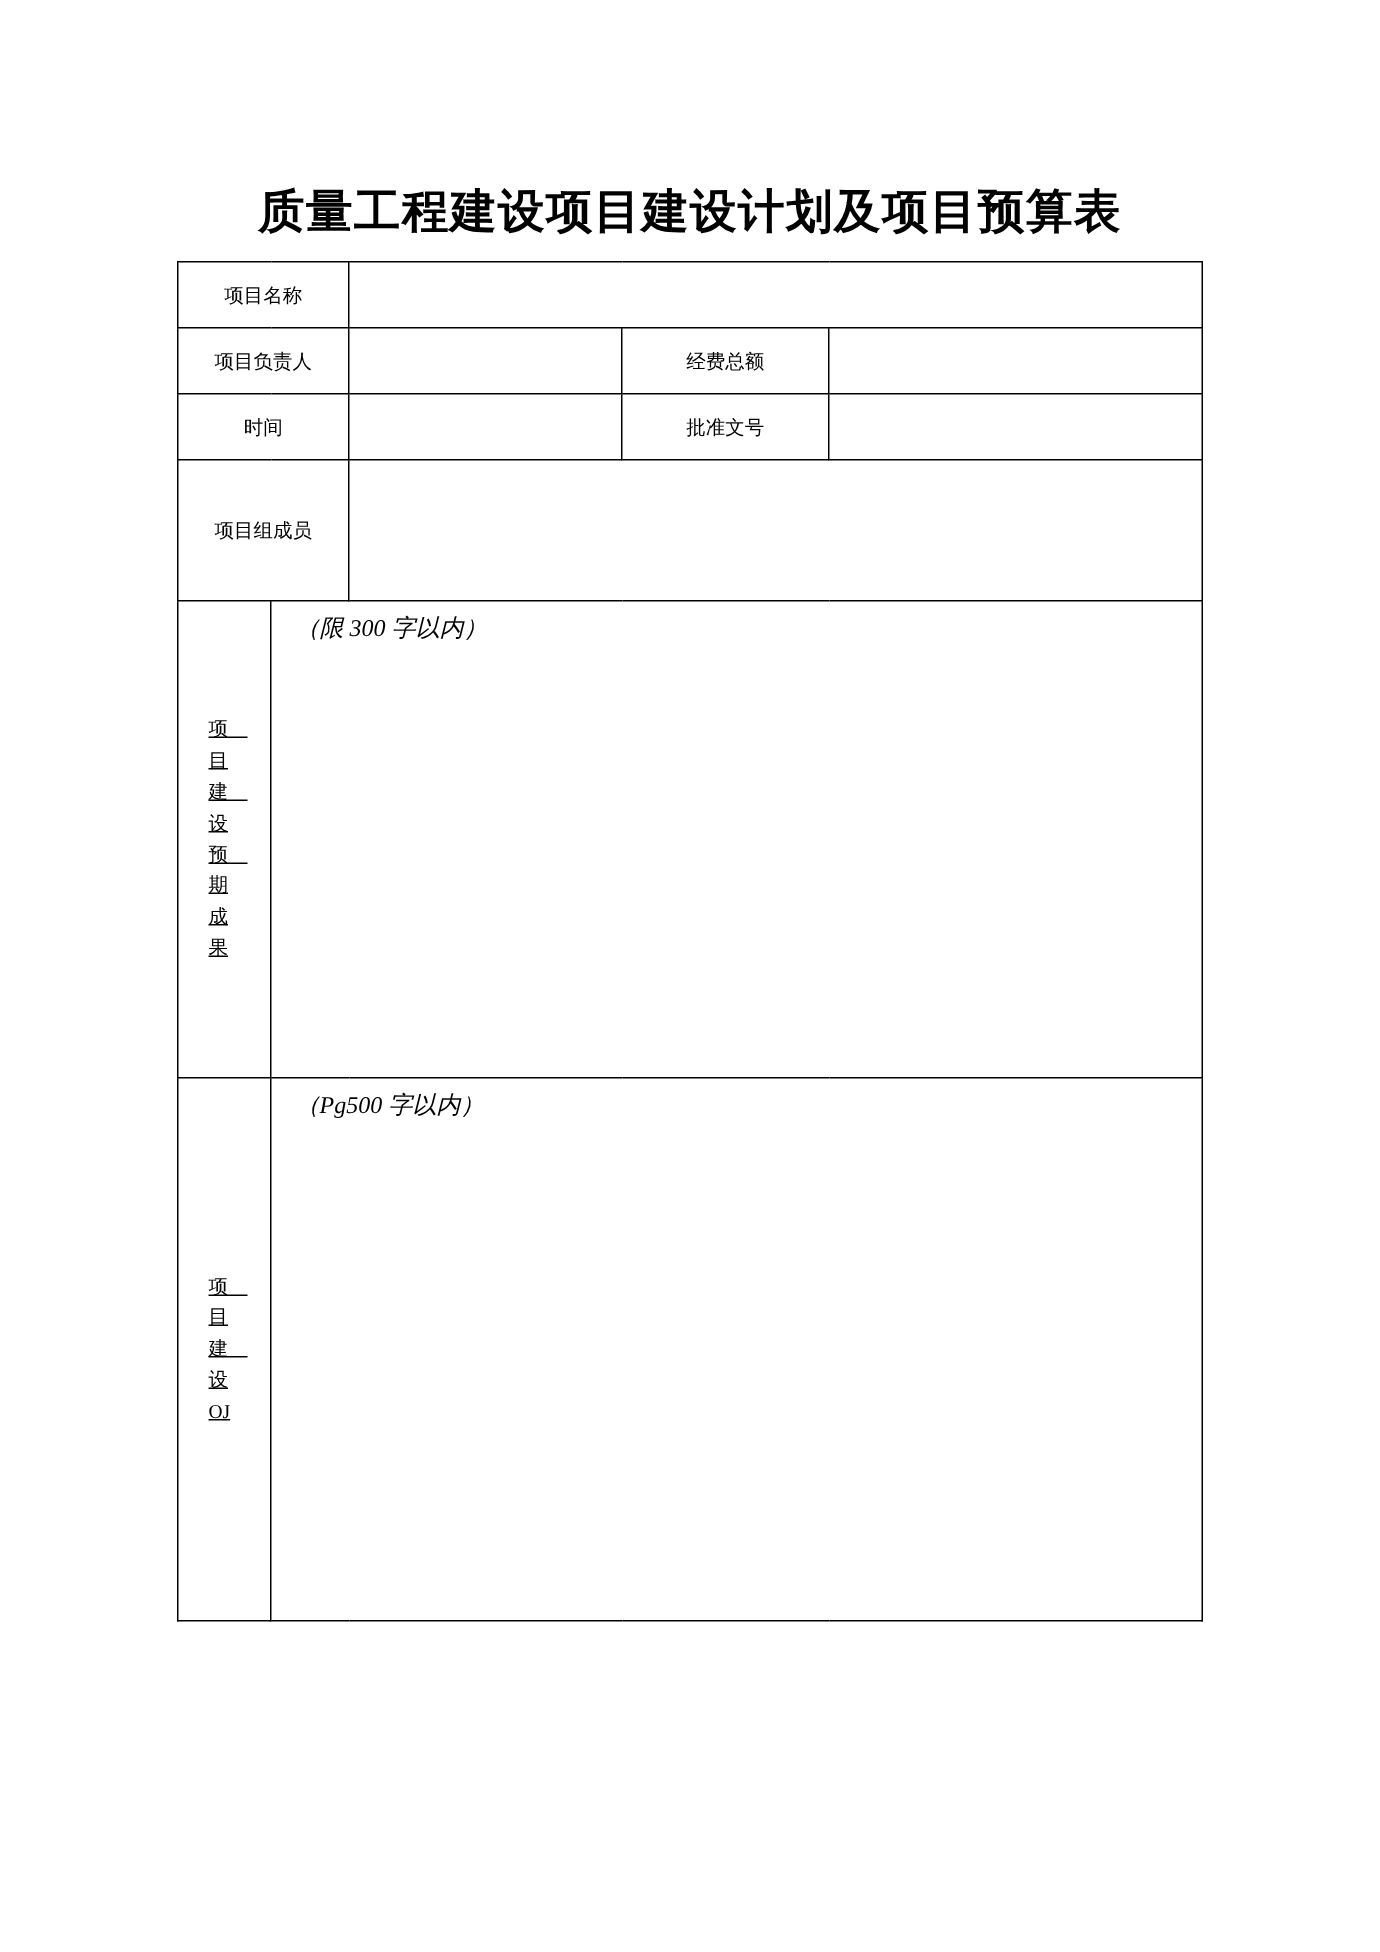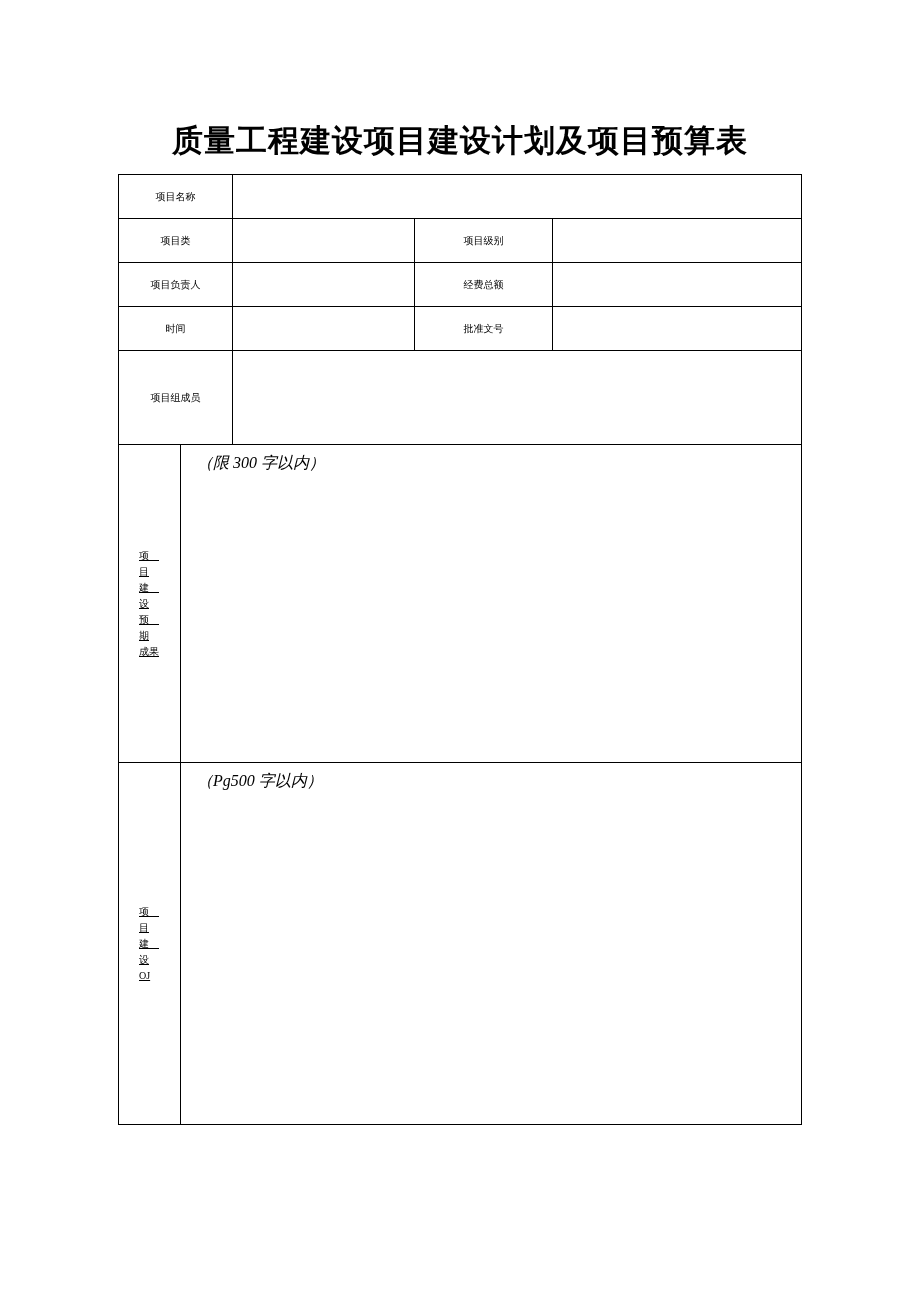--- a/index.html
+++ b/index.html
@@ -21,21 +21,21 @@
       margin-bottom: 12px;
       letter-spacing: 1px;
     }
     table {
       border-collapse: collapse;
       width: 100%;
       table-layout: fixed;
     }
     td {
       border: 1px solid #000;
-      font-size: 10px;
+      font-size: 13px;
       vertical-align: middle;
       padding: 0;
     }
     .label {
       text-align: center;
       height: 44px;
     }
     .label-tall {
       text-align: center;
       height: 94px;
@@ -75,26 +75,20 @@
     <col style="width: 138px">
     <col style="width: auto">
   </colgroup>
 
   <tbody>
       <tr>
     <td class="label" colspan="2">项目名称</td>
     <td colspan="3"></td>
   </tr>
 
-  <tr>
-    <td class="label" colspan="2">项目类</td>
-    <td></td>
-    <td class="label">项目级别</td>
-    <td></td>
-  </tr>
 
   <tr>
     <td class="label" colspan="2">项目负责人</td>
     <td></td>
     <td class="label">经费总额</td>
     <td></td>
   </tr>
 
   <tr>
     <td class="label" colspan="2">时间</td>

